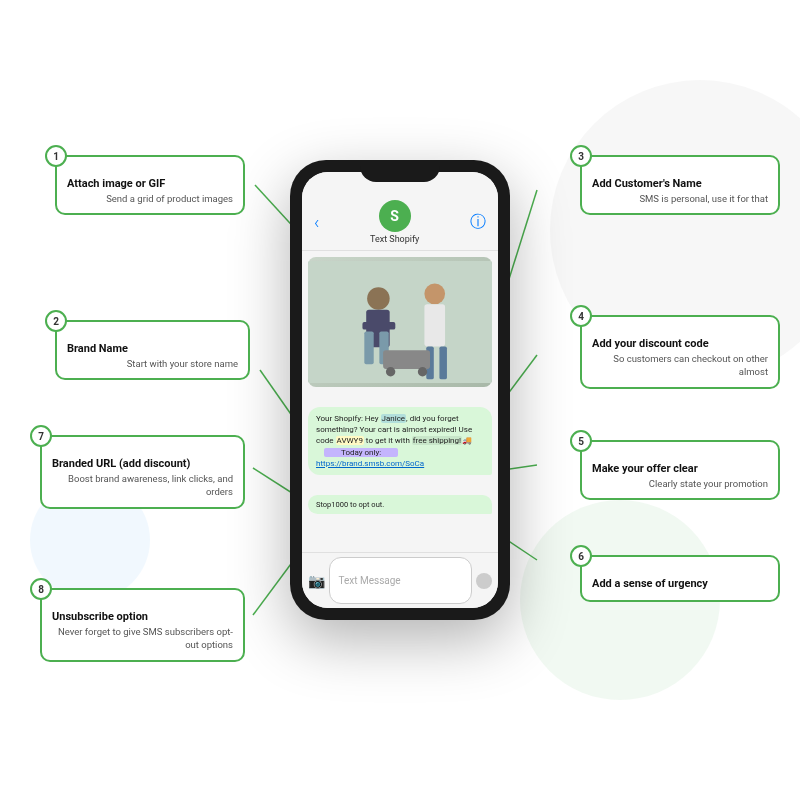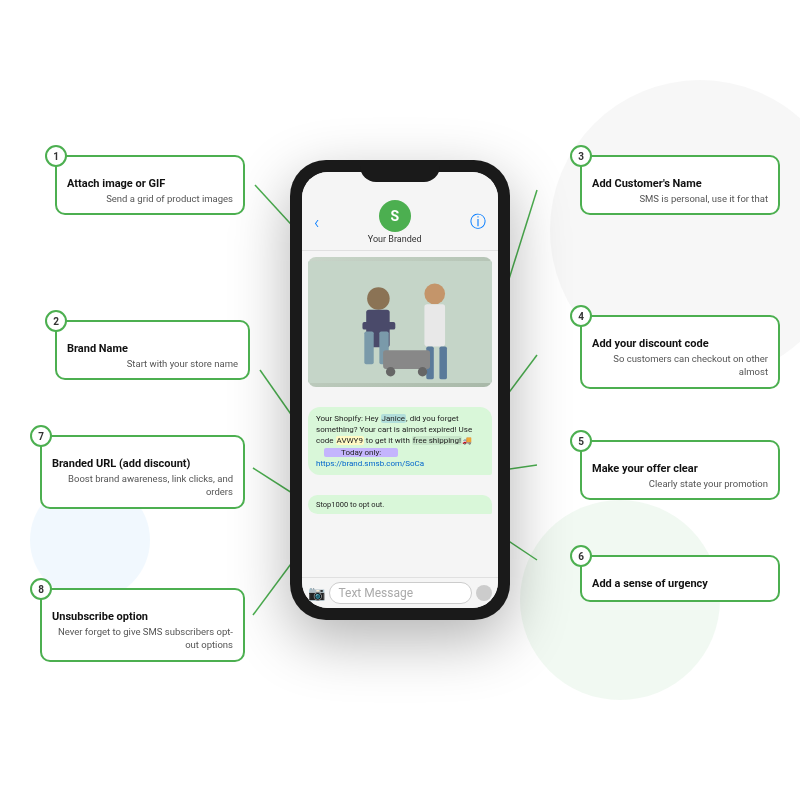--- a/index.html
+++ b/index.html
@@ -162,20 +162,21 @@
       padding: 0 1px;
     }
     .sms-bubble .highlight-today {
       background: #c4b5fd;
       border-radius: 2px;
       padding: 0 17px;
       margin-left: 8px;
     }
     .sms-bubble .highlight-url {
       color: #0066cc;
+      text-decoration: underline;
     }
 
     
     .optout-bubble {
       background: #d9f7d9;
       border-radius: 12px 12px 2px 12px;
       padding: 5px 8px;
       font-size: 7.5px;
       color: #222;
     }
@@ -191,22 +192,22 @@
     }
     .camera-icon {
       font-size: 14px;
       color: #888;
     }
     .sms-input-field {
       flex: 1;
       background: white;
       border: 1px solid #ccc;
       border-radius: 12px;
-      padding: 3px 8px;
-      font-size: 12px;
+      padding: 17px 8px;
+      font-size: 10px;
       color: #aaa;
     }
     .send-btn {
       width: 16px; height: 16px;
       background: #ccc;
       border-radius: 50%;
     }
 
     
     .annotation {
@@ -287,21 +288,21 @@
 </svg>
 
 <div class="phone" style="left:290px; top:160px; position:absolute; transform:none;">
   <div class="phone-notch"></div>
   <div class="phone-screen">
 
     <div class="sms-header">
       <span class="back-arrow">‹</span>
       <div class="contact-info">
         <div class="avatar">S</div>
-        <div class="contact-name">Your Branded</div>
+        <div class="contact-name">Text Shopify</div>
       </div>
       <span class="info-icon">ⓘ</span>
     </div>
 
     <div class="sms-body">
 
       <div class="product-image">
         <div class="product-image-inner">
 
           <svg width="196" height="130" viewBox="0 0 196 130">

